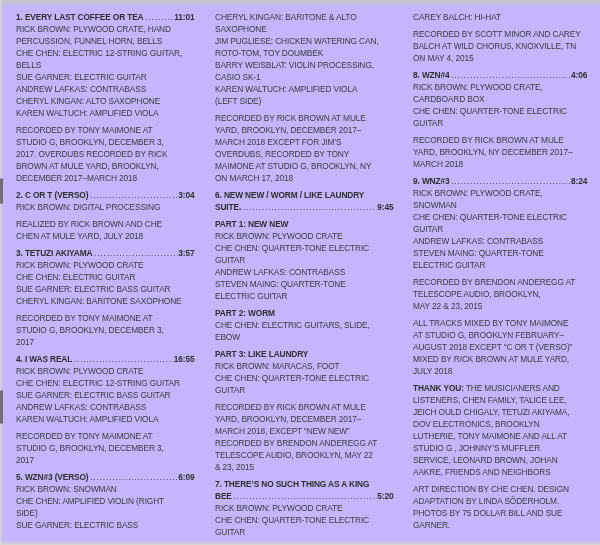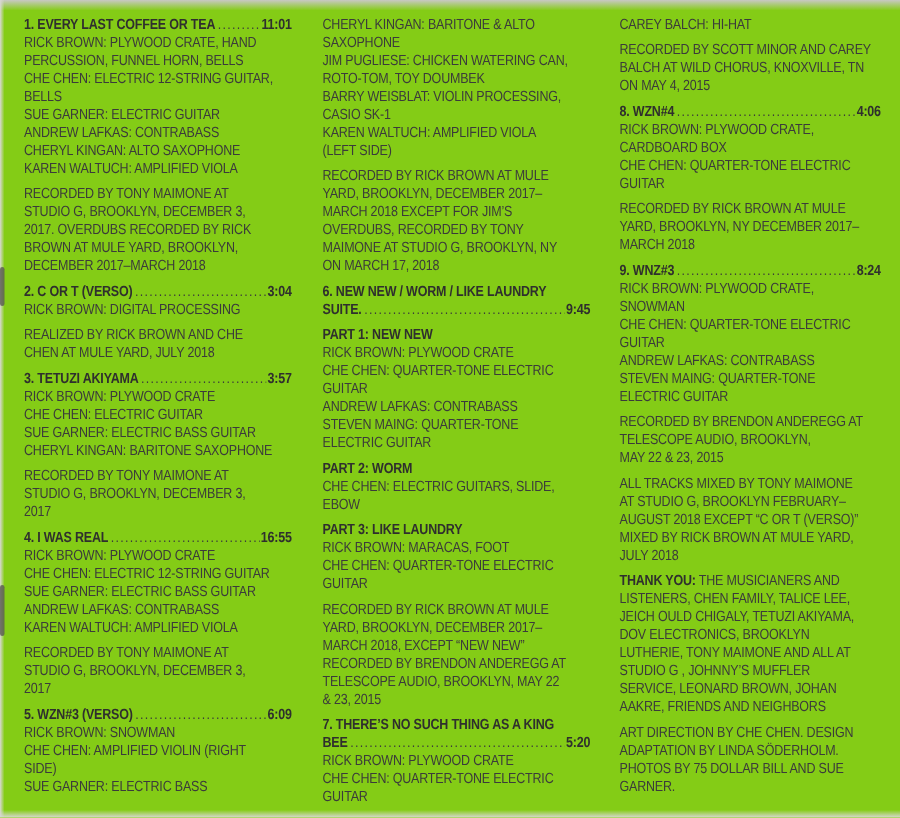--- a/index.html
+++ b/index.html
@@ -60,21 +60,21 @@
     letter-spacing: 1px;
     margin: 0 1px 0 2px;
     color: #3b3b3b;
   }
   .leader .ttl { flex: 0 0 auto; }
   .leader .time { flex: 0 0 auto; }
 </style>
 </head>
 <body>
 
-<div class="page" style="background: #84cc16; color: rgb(59, 59, 59);">
+<div class="page" style="background: #c4b5fd; color: rgb(59, 59, 59);">
   <div class="scan-edge-top"></div>
   <div class="scan-edge-left"></div>
   <div class="scan-mark scan-mark-1"></div>
   <div class="scan-mark scan-mark-2"></div>
 
   <div class="col col-0">
       <div class="block">
         <div class="line leader b">
           <span class="ttl">1. EVERY LAST COFFEE OR TEA</span>
           <span class="dots">..........................................................................................</span>

